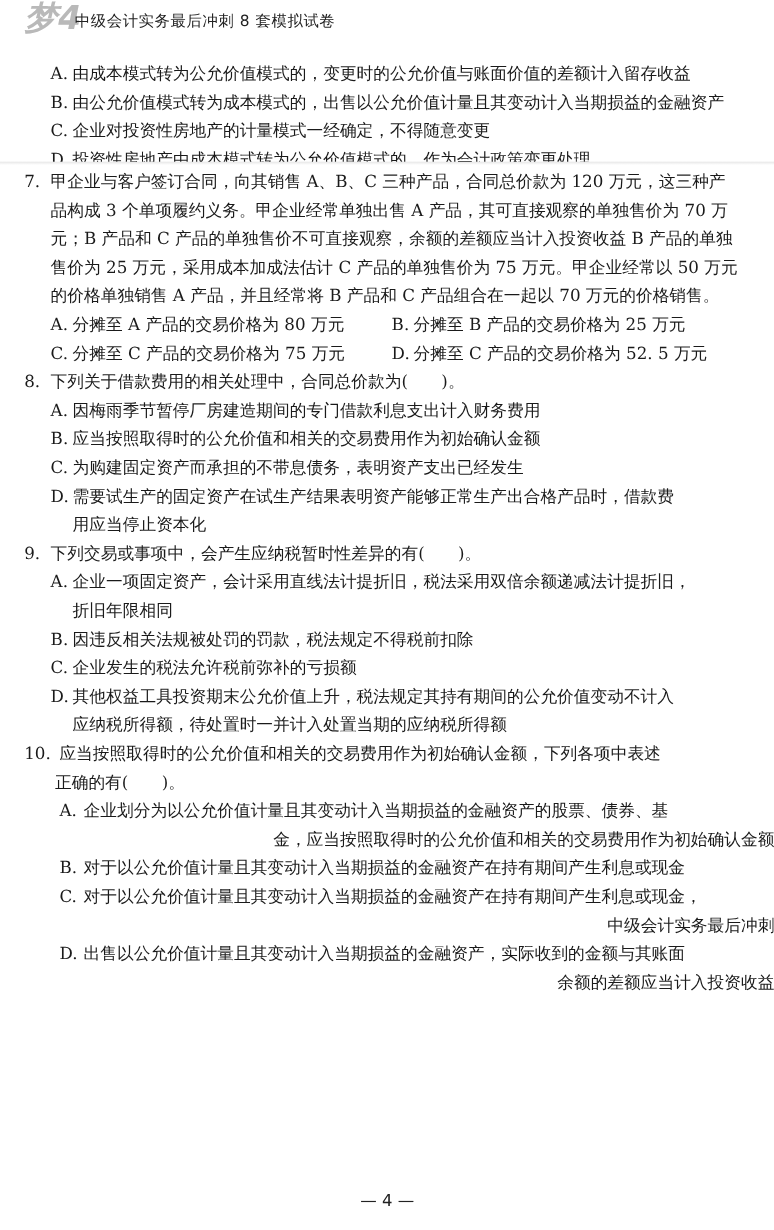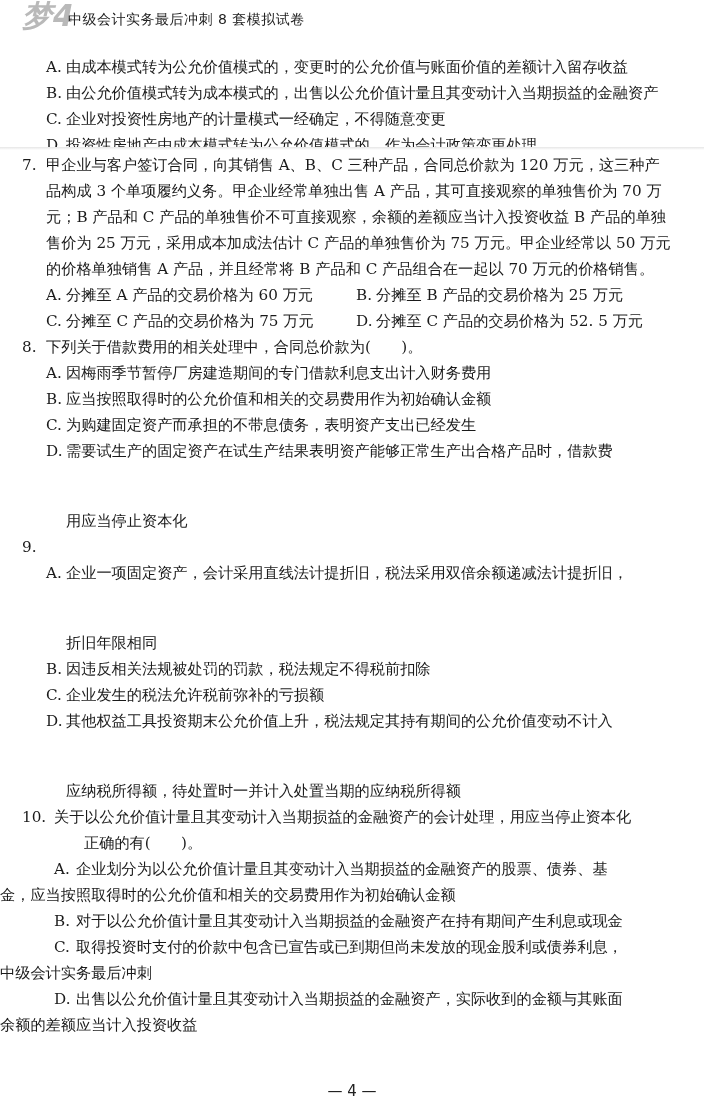--- a/index.html
+++ b/index.html
@@ -61,48 +61,48 @@
   }
   .opt .lbl {
     width: 20px;
     flex: none;
   }
   .opt .txt {
     flex: none;
   }
   .cont {
     padding-left: 66px;
-    margin-top: 44px;
   }
   .q {
     display: flex;
     padding-left: 22px;
   }
   .q .num {
     width: 24px;
     flex: none;
   }
   .qcont {
     padding-left: 46px;
   }
   .q10 .num {
     width: 32px;
   }
   .q10cont {
-    padding-left: 84px;
+    padding-left: 50px;
   }
   .opt10 {
     padding-left: 54px;
     display: flex;
   }
   .opt10 .lbl {
     width: 22px;
     flex: none;
   }
   .cont10 {
+    text-align: right;
   }
   .two-col {
     display: flex;
     padding-left: 46px;
   }
   .two-col .cell {
     display: flex;
     width: 310px;
   }
   .two-col .lbl {
@@ -170,21 +170,21 @@
       <span class="num">7.</span>
       <span>甲企业与客户签订合同，向其销售 A、B、C 三种产品，合同总价款为 120 万元，这三种产</span>
     </div>
     <div class="line qcont">品构成 3 个单项履约义务。甲企业经常单独出售 A 产品，其可直接观察的单独售价为 70 万</div>
     <div class="line qcont">元；B 产品和 C 产品的单独售价不可直接观察，余额的差额应当计入投资收益 B 产品的单独</div>
     <div class="line qcont">售价为 25 万元，采用成本加成法估计 C 产品的单独售价为 75 万元。甲企业经常以 50 万元</div>
     <div class="line qcont">的价格单独销售 A 产品，并且经常将 B 产品和 C 产品组合在一起以 70 万元的价格销售。</div>
     <div class="line two-col">
       <div class="cell">
         <span class="lbl">A.</span>
-        <span>分摊至 A 产品的交易价格为 60 万元</span>
+        <span>分摊至 A 产品的交易价格为 80 万元</span>
       </div>
       <div class="cell">
         <span class="lbl">B.</span>
         <span>分摊至 B 产品的交易价格为 25 万元</span>
       </div>
     </div>
     <div class="line two-col">
       <div class="cell">
         <span class="lbl">C.</span>
         <span>分摊至 C 产品的交易价格为 75 万元</span>
@@ -216,20 +216,21 @@
     <div class="line opt">
       <span class="lbl">D.</span>
       <span class="txt">需要试生产的固定资产在试生产结果表明资产能够正常生产出合格产品时，借款费</span>
     </div>
     <div class="line cont">用应当停止资本化</div>
   </div>
 
   <div>
     <div class="line q">
       <span class="num">9.</span>
+      <span>下列交易或事项中，会产生应纳税暂时性差异的有(　　)。</span>
     </div>
     <div class="line opt">
       <span class="lbl">A.</span>
       <span class="txt">企业一项固定资产，会计采用直线法计提折旧，税法采用双倍余额递减法计提折旧，</span>
     </div>
     <div class="line cont">折旧年限相同</div>
     <div class="line opt">
       <span class="lbl">B.</span>
       <span class="txt">因违反相关法规被处罚的罚款，税法规定不得税前扣除</span>
     </div>
@@ -240,35 +241,35 @@
     <div class="line opt">
       <span class="lbl">D.</span>
       <span class="txt">其他权益工具投资期末公允价值上升，税法规定其持有期间的公允价值变动不计入</span>
     </div>
     <div class="line cont">应纳税所得额，待处置时一并计入处置当期的应纳税所得额</div>
   </div>
 
   <div>
     <div class="line q q10">
       <span class="num">10.</span>
-      <span>关于以公允价值计量且其变动计入当期损益的金融资产的会计处理，用应当停止资本化</span>
+      <span>应当按照取得时的公允价值和相关的交易费用作为初始确认金额，下列各项中表述</span>
     </div>
     <div class="line q10cont">正确的有(　　)。</div>
     <div class="line opt10">
       <span class="lbl">A.</span>
       <span class="txt">企业划分为以公允价值计量且其变动计入当期损益的金融资产的股票、债券、基</span>
     </div>
     <div class="line cont10">金，应当按照取得时的公允价值和相关的交易费用作为初始确认金额</div>
     <div class="line opt10">
       <span class="lbl">B.</span>
       <span class="txt">对于以公允价值计量且其变动计入当期损益的金融资产在持有期间产生利息或现金</span>
     </div>
     <div class="line opt10">
       <span class="lbl">C.</span>
-      <span class="txt">取得投资时支付的价款中包含已宣告或已到期但尚未发放的现金股利或债券利息，</span>
+      <span class="txt">对于以公允价值计量且其变动计入当期损益的金融资产在持有期间产生利息或现金，</span>
     </div>
     <div class="line cont10">中级会计实务最后冲刺</div>
     <div class="line opt10">
       <span class="lbl">D.</span>
       <span class="txt">出售以公允价值计量且其变动计入当期损益的金融资产，实际收到的金额与其账面</span>
     </div>
     <div class="line cont10">余额的差额应当计入投资收益</div>
   </div>
 
 </div>

